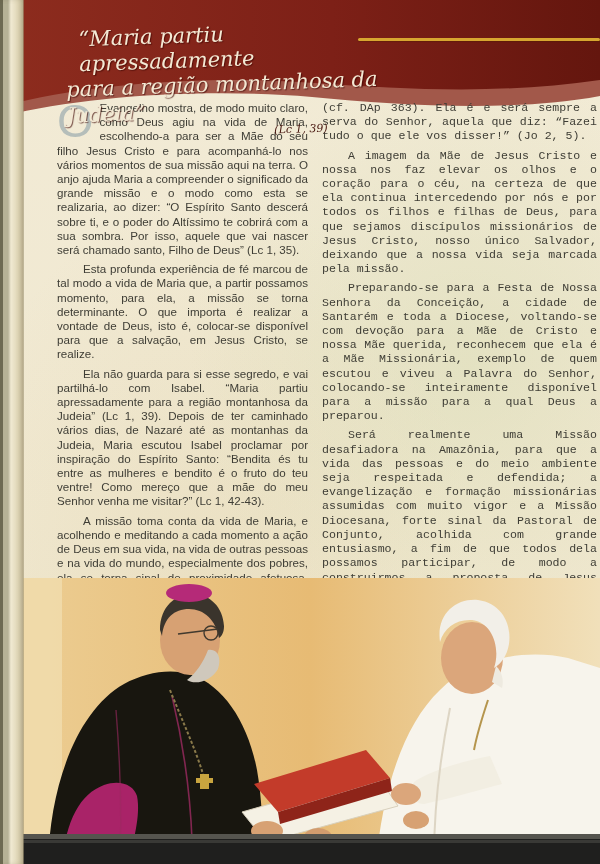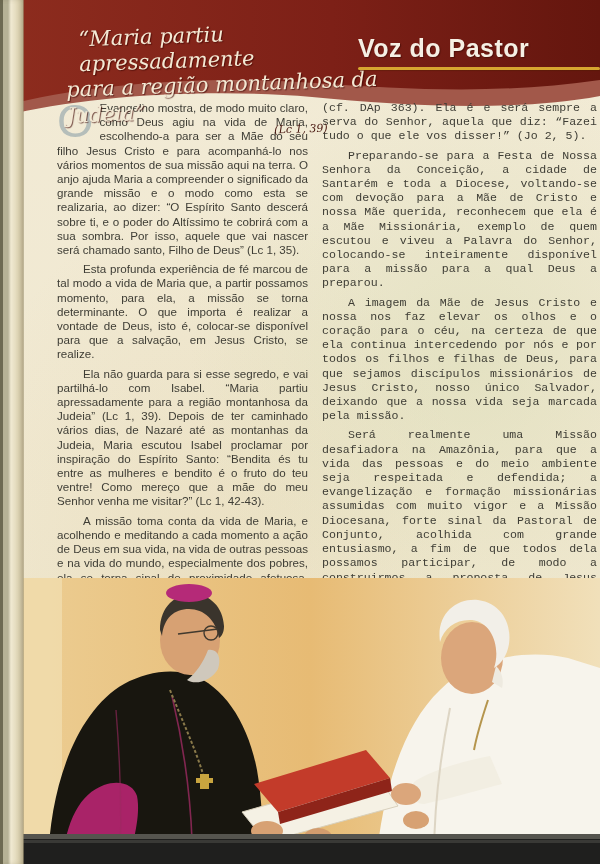--- a/index.html
+++ b/index.html
@@ -87,35 +87,34 @@
 
   <div class="binding"></div>
 
   <div class="quote">
     <span class="l1">“Maria partiu apressadamente</span>
     <span class="l2">para a região montanhosa da Judeia”</span>
     <span class="ref">(Lc 1, 39)</span>
   </div>
 
   <div class="title-wrap">
-    <h1 class="title">Voz do Pastor</h1>
     <div class="title-rule"></div>
   </div>
 
   <div class="columns">
     <div class="col-left">
       <p class="noindent"><span class="dropcap">O</span><span>Evangelho mostra, de modo muito claro, como Deus agiu na vida de Maria, escolhendo-a para ser a Mãe do seu filho Jesus Cristo e para acompanhá-lo nos vários momentos de sua missão aqui na terra. O anjo ajuda Maria a compreender o significado da grande missão e o modo como esta se realizaria, ao dizer: “O Espírito Santo descerá sobre ti, e o poder do Altíssimo te cobrirá com a sua sombra. Por isso, aquele que vai nascer será chamado santo, Filho de Deus” (Lc 1, 35).</span></p>
       <p>Esta profunda experiência de fé marcou de tal modo a vida de Maria que, a partir possamos momento, para ela, a missão se torna determinante. O que importa é realizar a vontade de Deus, isto é, colocar-se disponível para que a salvação, em Jesus Cristo, se realize.</p>
       <p>Ela não guarda para si esse segredo, e vai partilhá-lo com Isabel. “Maria partiu apressadamente para a região montanhosa da Judeia” (Lc 1, 39). Depois de ter caminhado vários dias, de Nazaré até as montanhas da Judeia, Maria escutou Isabel proclamar por inspiração do Espírito Santo: “Bendita és tu entre as mulheres e bendito é o fruto do teu ventre! Como mereço que a mãe do meu Senhor venha me visitar?” (Lc 1, 42-43).</p>
       <p>A missão toma conta da vida de Maria, e acolhendo e meditando a cada momento a ação de Deus em sua vida, na vida de outras pessoas e na vida do mundo, especialmente dos pobres, ela se torna sinal de proximidade afetuosa, escuta, humildade, solidariedade, compaixão, diálogo, reconciliação, compromisso com a justiça social...</p>
     </div>
     <div class="col-right">
       <p class="noindent">(cf. DAp 363). Ela é e será sempre a serva do Senhor, aquela que diz: “Fazei tudo o que ele vos disser!” (Jo 2, 5).</p>
+      <p>A imagem da Mãe de Jesus Cristo e nossa nos faz elevar os olhos e o coração para o céu, na certeza de que ela continua intercedendo por nós e por todos os filhos e filhas de Deus, para que sejamos discípulos missionários de Jesus Cristo, nosso único Salvador, deixando que a nossa vida seja marcada pela missão.</p>
       <p>Preparando-se para a Festa de Nossa Senhora da Conceição, a cidade de Santarém e toda a Diocese, voltando-se com devoção para a Mãe de Cristo e nossa Mãe querida, reconhecem que ela é a Mãe Missionária, exemplo de quem escutou e viveu a Palavra do Senhor, colocando-se inteiramente disponível para a missão para a qual Deus a preparou.</p>
-      <p>A imagem da Mãe de Jesus Cristo e nossa nos faz elevar os olhos e o coração para o céu, na certeza de que ela continua intercedendo por nós e por todos os filhos e filhas de Deus, para que sejamos discípulos missionários de Jesus Cristo, nosso único Salvador, deixando que a nossa vida seja marcada pela missão.</p>
       <p>Será realmente uma Missão desafiadora na Amazônia, para que a vida das pessoas e do meio ambiente seja respeitada e defendida; a evangelização e formação missionárias assumidas com muito vigor e a Missão Diocesana, forte sinal da Pastoral de Conjunto, acolhida com grande entusiasmo, a fim de que todos dela possamos participar, de modo a construirmos a proposta de Jesus Cristo, o conteúdo fundamental da missão, que é a oferta de vida plena para todos (cf. DAp 361).</p>
 
       <div class="sig-block">
         <svg class="sig-svg" width="200" height="48" viewBox="0 0 200 48">
           <g fill="none" stroke="#2a2520" stroke-width="2" stroke-linecap="round">
             <path d="M14,30 C10,14 24,6 28,14 C31,20 24,27 18,27 C26,29 34,25 38,19 C36,27 42,31 48,26 C46,18 54,12 58,18 C61,23 55,29 50,28 C56,31 64,28 68,22 C66,28 72,31 78,26 C76,16 86,10 91,17 C95,23 88,31 82,29"></path>
             <path d="M118,22 C124,11 138,9 146,13 M112,30 C124,22 140,22 150,26 C158,29 161,34 154,37 C149,39 144,36 145,31"></path>
             <path d="M4,41 C44,34 126,33 180,40" stroke-width="1.4"></path>
             <path d="M185,40 C186,43 185,45 183,46" stroke-width="1.6"></path>
           </g>

